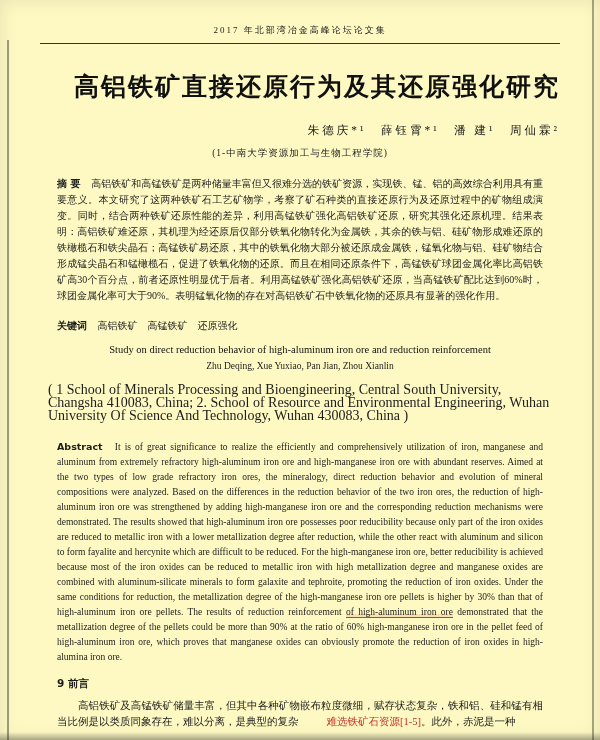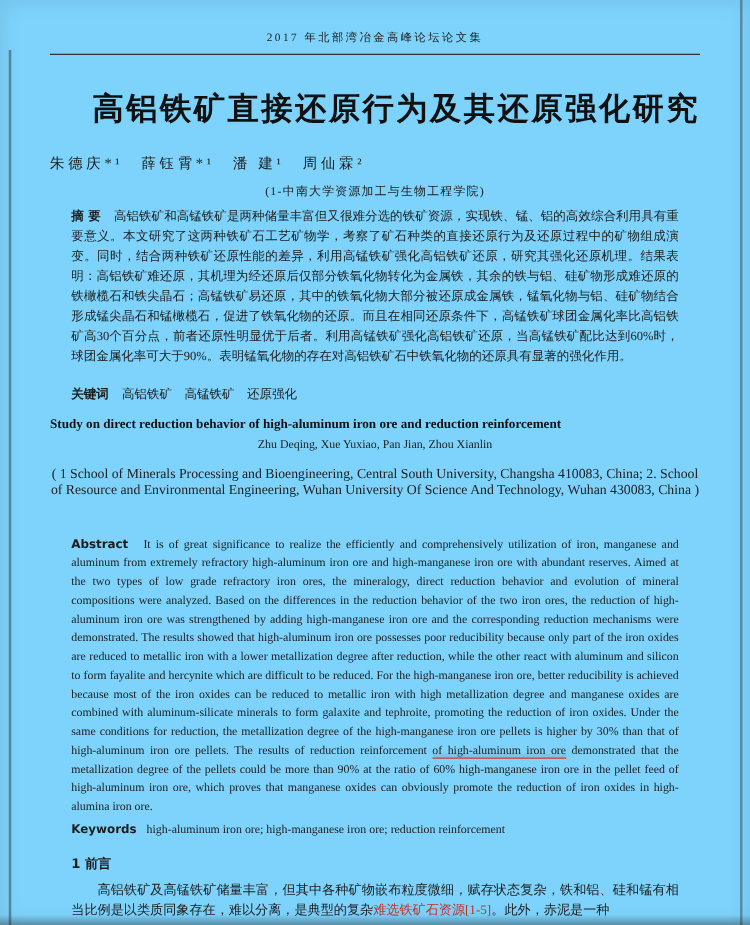--- a/index.html
+++ b/index.html
@@ -6,21 +6,21 @@
     margin: 0;
     padding: 0;
     background: #d8d8d4;
     font-family: "Liberation Serif", "DejaVu Serif", serif;
   }
   .page {
     position: relative;
     width: 600px;
     height: 740px;
     margin: 0 auto;
-    background: #7dd3fc;
+    background: #fef9c3;
     color: #1c1c1c;
     overflow: hidden;
     box-shadow: inset 0 0 18px rgba(0,0,0,0.10);
   }
   
   .edge-left {
     position: absolute; left: 7px; top: 40px; bottom: 0;
     width: 2px; background: rgba(40,40,40,0.45);
   }
   .edge-right {
@@ -47,27 +47,27 @@
     margin: 26px 40px 0;
     text-align: right;
     font-family: "DejaVu Sans", "Liberation Sans", sans-serif;
     font-weight: 700;
     font-size: 25px;
     letter-spacing: 2px;
     color: #111;
   }
   .authors-cn {
     margin: 20px 40px 0;
-    text-align: left;
+    text-align: right;
     font-size: 11.5px;
     letter-spacing: 3px;
     color: #1a1a1a;
   }
   .affil-cn {
-    margin: 9px 40px 6px;
+    margin: 9px 40px 16px;
     text-align: center;
     font-size: 9.5px;
     letter-spacing: 1px;
     color: #222;
   }
   .block {
     margin: 0 57px;
     text-align: justify;
   }
   .abstract-cn {
@@ -80,38 +80,38 @@
     font-weight: 700;
     margin-right: 8px;
   }
   .keywords-cn {
     margin-top: 14px;
     font-size: 10px;
     line-height: 16px;
   }
   .title-en {
     margin: 10px 40px 0;
-    text-align: left;
-    font-weight: 700;
+    text-align: center;
+    font-weight: 400;
     font-size: 10.5px;
     color: #111;
   }
   .authors-en {
     margin: 6px 40px 12px;
     text-align: center;
     font-size: 9.5px;
   }
   .affil-en {
-    margin: 5px 36px 0;
-    text-align: center;
-    font-size: 11px;
+    margin: 5px 48px 0;
+    text-align: left;
+    font-size: 14px;
     line-height: 13px;
   }
   .abstract-en {
-    margin-top: 29px;
+    margin-top: 17px;
     font-size: 9.5px;
     line-height: 15px;
   }
   .keywords-en {
     margin-top: 2px;
     font-size: 9.5px;
     line-height: 15px;
   }
   .section-heading {
     margin: 12px 57px 0;
@@ -120,20 +120,21 @@
     font-size: 10.5px;
   }
   .body-para {
     margin-top: 7px;
     font-size: 10.5px;
     line-height: 16px;
     text-indent: 2em;
   }
   .red-text {
     color: #c03026;
+    margin-left: 28px;
   }
   .red-mark {
     border-bottom: 1.5px solid #cc3a2e;
     box-shadow: inset 0 -3px 0 rgba(204,58,46,0.12);
   }
 </style>
 </head>
 <body>
 
 <div class="page">
@@ -164,24 +165,21 @@
 
   <div class="authors-en">Zhu Deqing, Xue Yuxiao, Pan Jian, Zhou Xianlin</div>
 
   <div class="affil-en">( 1 School of Minerals Processing and Bioengineering, Central South University, Changsha 410083, China;  2. School of Resource and Environmental Engineering, Wuhan University Of Science And Technology, Wuhan 430083, China )</div>
 
   <p class="block abstract-en">
     <span class="label-bold">Abstract</span>
     <span>It is of great significance to realize the efficiently and comprehensively utilization of iron, manganese and aluminum from extremely refractory high-aluminum iron ore and high-manganese iron ore with abundant reserves. Aimed at the two types of low grade refractory iron ores, the mineralogy, direct reduction behavior and evolution of mineral compositions were analyzed. Based on the differences in the reduction behavior of the two iron ores, the reduction of high-aluminum iron ore was strengthened by adding high-manganese iron ore and the corresponding reduction mechanisms were demonstrated. The results showed that high-aluminum iron ore possesses poor reducibility because only part of the iron oxides are reduced to metallic iron with a lower metallization degree after reduction, while the other react with aluminum and silicon to form fayalite and hercynite which are difficult to be reduced. For the high-manganese iron ore, better reducibility is achieved because most of the iron oxides can be reduced to metallic iron with high metallization degree and manganese oxides are combined with aluminum-silicate minerals to form galaxite and tephroite, promoting the reduction of iron oxides. Under the same conditions for reduction, the metallization degree of the high-manganese iron ore pellets is higher by 30% than that of high-aluminum iron ore pellets. The results of reduction reinforcement </span><span class="red-mark">of high-aluminum iron ore</span><span> demonstrated that the metallization degree of the pellets could be more than 90% at the ratio of 60% high-manganese iron ore in the pellet feed of high-aluminum iron ore, which proves that manganese oxides can obviously promote the reduction of iron oxides in high-alumina iron ore.</span>
   </p>
 
-  <p class="block keywords-en">
-    <span class="label-bold">Keywords</span><span>high-aluminum iron ore; high-manganese iron ore; reduction reinforcement</span>
-  </p>
 
-  <div class="section-heading">1 前言</div>
+  <div class="section-heading">9 前言</div>
 
   <p class="block body-para">
     <span>高铝铁矿及高锰铁矿储量丰富，但其中各种矿物嵌布粒度微细，赋存状态复杂，铁和铝、硅和锰有相当比例是以类质同象存在，难以分离，是典型的复杂</span><span class="red-text">难选铁矿石资源[1-5]</span><span>。此外，赤泥是一种</span>
   </p>
 
   <div class="bottom-smudge"></div>
 </div>
 
 </body></html>

